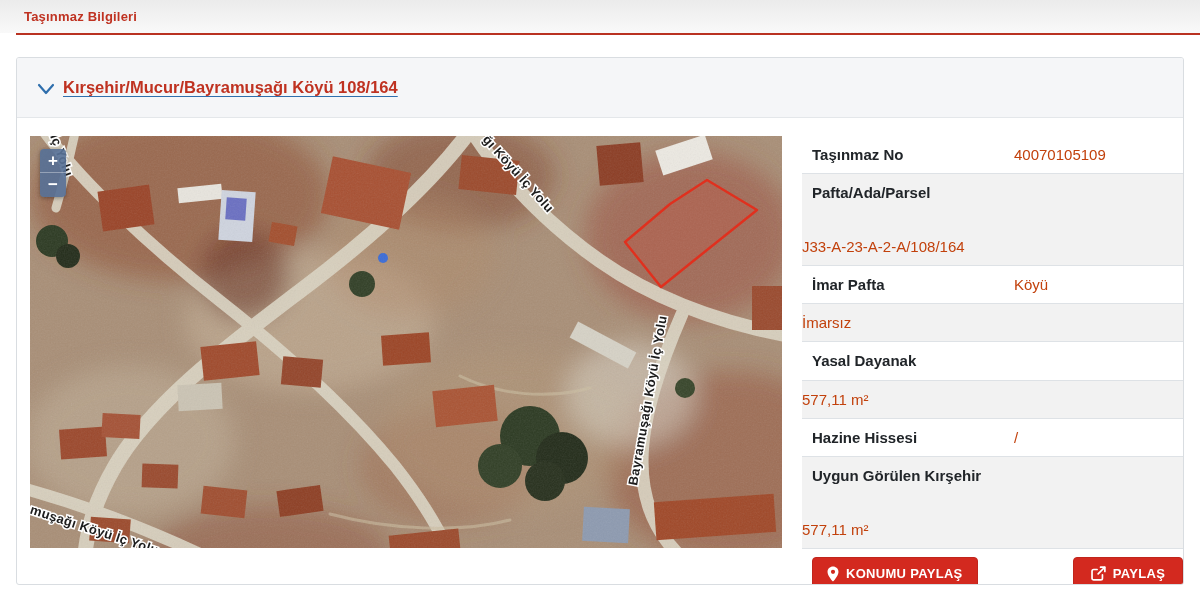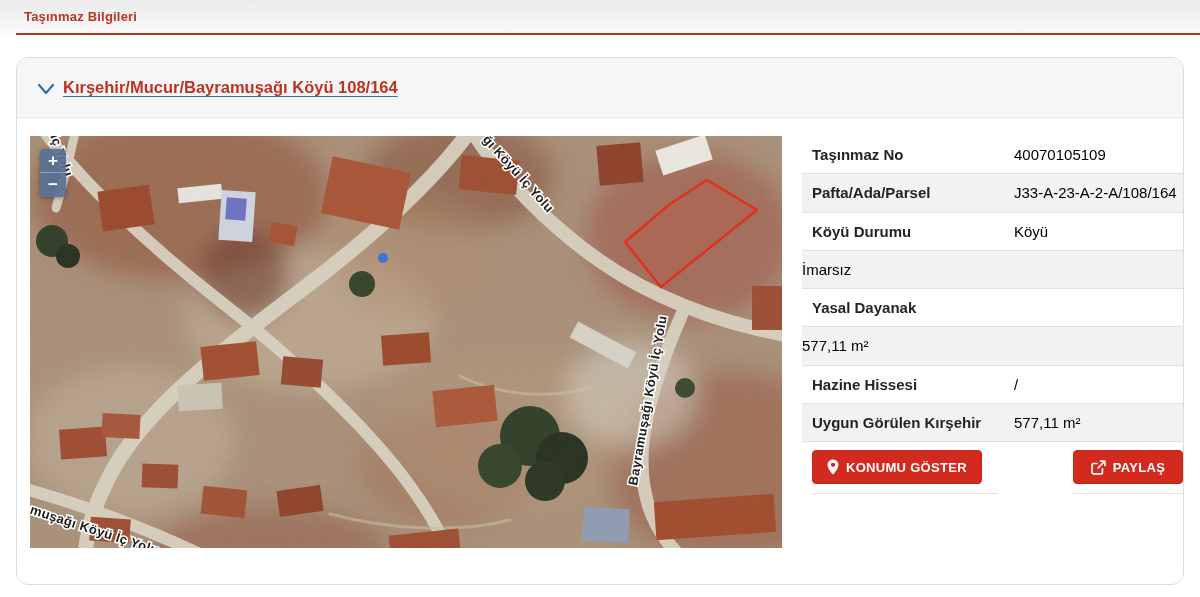--- a/index.html
+++ b/index.html
@@ -11,21 +11,21 @@
   
   .top-strip{
     height:33px;display:flex;align-items:center;padding-left:24px;
     background:linear-gradient(#ebebeb,#f9f9f9);
   }
   .page-title{font-size:13px;font-weight:700;color:#bf3221;letter-spacing:.2px;}
   .red-line{height:2px;background:#b93221;margin-left:16px;}
   
   .card{
     position:absolute;left:16px;top:57px;width:1166px;height:526px;
-    background:#fff;border:1px solid #d9dde1;border-radius:12px;overflow:hidden;
+    background:#fff;border:1px solid #d9dde1;border-radius:3px;overflow:hidden;
   }
   .acc-header{
     height:59px;background:#f5f6f8;border-bottom:1px solid #e4e7ea;
     display:flex;align-items:center;padding-left:20px;gap:8px;cursor:pointer;
   }
   .chev{width:18px;height:14px;flex:0 0 auto;margin-top:3px;}
   .acc-link{
     font-size:16.5px;font-weight:700;color:#bf3221;text-decoration:underline;
     text-decoration-color:#2f6fad;text-underline-offset:3px;cursor:pointer;
   }
@@ -42,23 +42,23 @@
   }
   .zoom-btn{
     display:block;width:26px;height:24px;border:0;padding:0;margin:0;
     background:rgba(88,113,150,.92);color:#fff;font-size:17px;font-weight:700;
     line-height:22px;cursor:pointer;font-family:inherit;
   }
   .zoom-btn:first-child{border-bottom:1px solid rgba(255,255,255,.35);}
   
   .details{position:absolute;left:785px;top:18px;width:381px;font-size:15px;}
   .d-row{display:flex;border-bottom:1px solid #dee2e6;line-height:1.42;gap:16px;}
-  .d-row.stripe{background:#f2f2f2;}
+  .d-row.stripe{background:#f2f2f2;flex-direction:column;}
   .d-label{width:196px;box-sizing:border-box;font-weight:700;padding:8px 12px 8px 10px;color:#212529;}
-  .d-value{flex:1;padding:8px 4px 8px 0;color:#000000;}
+  .d-value{flex:1;padding:8px 4px 8px 0;color:#c2410c;}
   
   .d-footer{display:flex;justify-content:space-between;align-items:flex-start;padding-top:0;}
   .btn-cell{border-bottom:1px solid #dee2e6;padding:8px 0 9px;}
   .btn-cell.left{margin-left:10px;width:186px;}
   .btn-cell.right{width:110px;}
   .red-btn{
     display:inline-flex;align-items:center;gap:7px;height:34px;padding:0 14px;
     background:#d3291f;border:1px solid #c0251c;border-radius:4px;color:#fff;
     font-size:13px;font-weight:600;letter-spacing:.3px;cursor:pointer;
     font-family:inherit;white-space:nowrap;box-sizing:border-box;
@@ -190,21 +190,21 @@
 
       <div class="d-row">
         <div class="d-label">Taşınmaz No</div>
         <div class="d-value">40070105109</div>
       </div>
       <div class="d-row stripe">
         <div class="d-label">Pafta/Ada/Parsel</div>
         <div class="d-value">J33-A-23-A-2-A/108/164</div>
       </div>
       <div class="d-row">
-        <div class="d-label">Köyü Durumu</div>
+        <div class="d-label">İmar Pafta</div>
         <div class="d-value">Köyü</div>
       </div>
       <div class="d-row stripe">
         <div class="d-value">İmarsız</div>
       </div>
       <div class="d-row">
         <div class="d-label">Yasal Dayanak</div>
         <div class="d-value"></div>
       </div>
       <div class="d-row stripe">
@@ -218,21 +218,21 @@
         <div class="d-label">Uygun Görülen Kırşehir</div>
         <div class="d-value">577,11 m²</div>
       </div>
 
       <div class="d-footer">
         <div class="btn-cell left">
           <button class="red-btn">
             <svg width="12" height="16" viewBox="0 0 16 20">
               <path d="M8 0C3.9 0 .7 3.2.7 7.2c0 5.4 7.3 12.8 7.3 12.8s7.3-7.4 7.3-12.8C15.3 3.2 12.1 0 8 0zm0 9.9a2.8 2.8 0 1 1 0-5.6 2.8 2.8 0 0 1 0 5.6z" fill="#ffffff"></path>
             </svg>
-            <span>KONUMU GÖSTER</span>
+            <span>KONUMU PAYLAŞ</span>
           </button>
         </div>
         <div class="btn-cell right">
           <button class="red-btn wfull">
             <svg width="15" height="15" viewBox="0 0 16 16">
               <g fill="none" stroke="#ffffff" stroke-width="1.8" stroke-linecap="round" stroke-linejoin="round">
                 <path d="M10.2 1.2h4.6v4.6"></path>
                 <path d="M14.4 1.6 7.6 8.4"></path>
                 <path d="M12.2 9.4v3.6a1.8 1.8 0 0 1-1.8 1.8H2.9a1.8 1.8 0 0 1-1.8-1.8V5.5a1.8 1.8 0 0 1 1.8-1.8h3.6"></path>
               </g>

